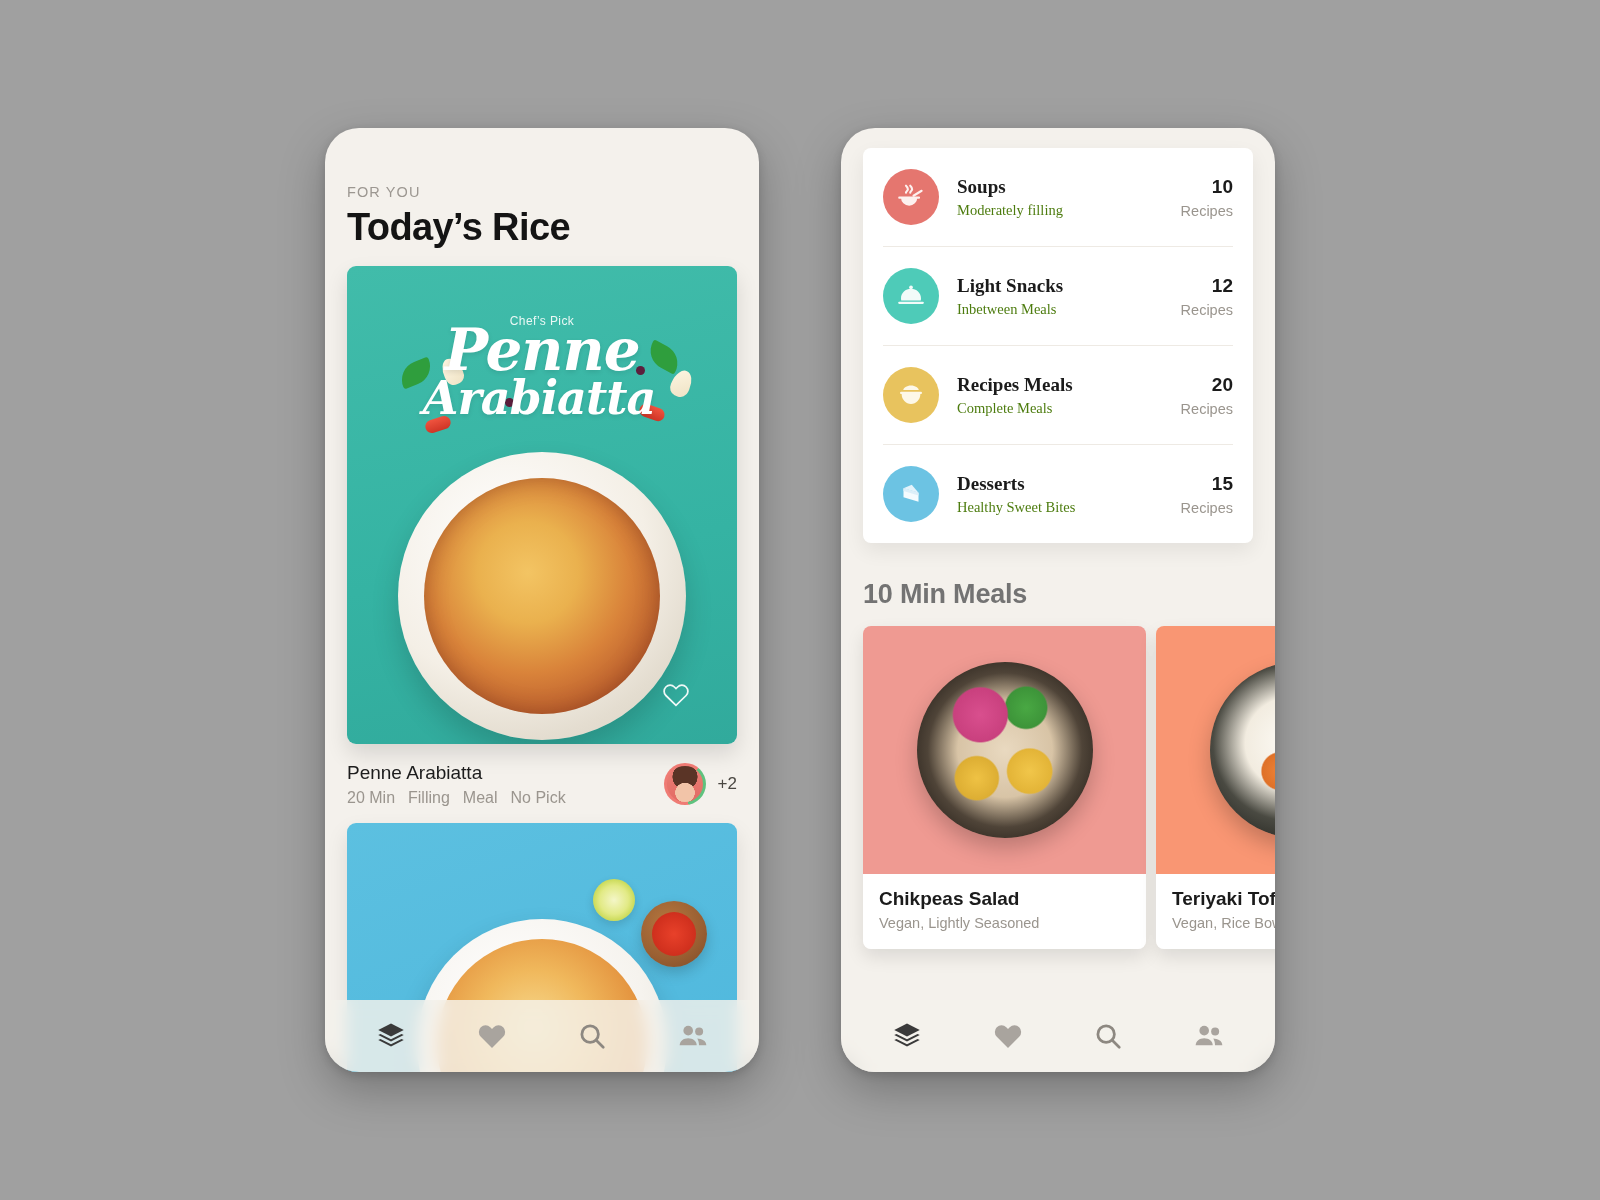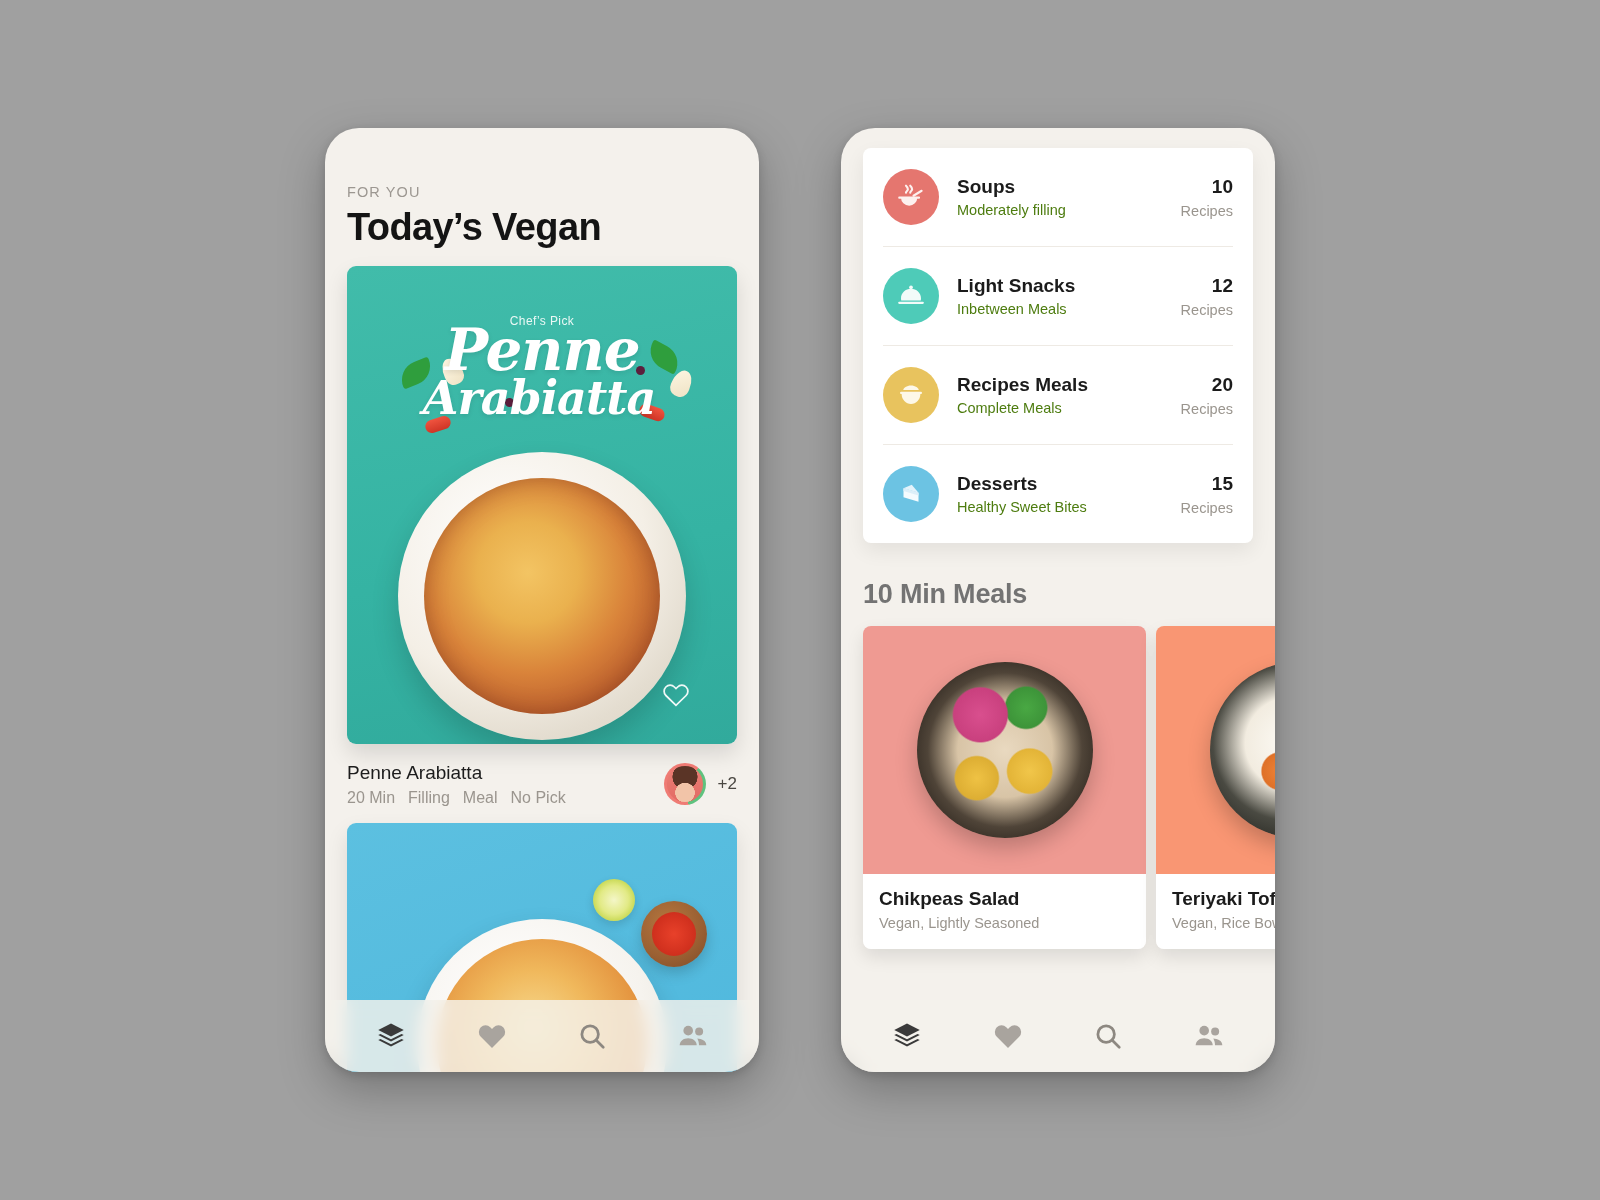--- a/index.html
+++ b/index.html
@@ -300,21 +300,21 @@
   }
   .coll-row:last-child { border-bottom: none; }
   .coll-icon {
     width: 56px; height: 56px;
     border-radius: 50%;
     flex: 0 0 auto;
     display: flex;
     align-items: center;
     justify-content: center;
   }
-  .coll-mid { flex: 1 1 auto; min-width: 0; }
+  .coll-mid { flex: 1 1 auto; min-width: 0; font-family: Liberation Serif, serif; }
   .coll-name {
     font-size: 19px;
     font-weight: 700;
     color: #1b1b1b;
   }
   .coll-sub {
     font-size: 14.5px;
     color: #4d7c0f;
     margin-top: 4px;
   }
@@ -402,21 +402,21 @@
 </style>
 </head>
 <body>
 
 <div class="stage">
 
   <div class="phone">
     <div class="screen">
       <div class="pad">
         <div class="eyebrow">FOR YOU</div>
-        <div class="page-title">Today’s Vegan</div>
+        <div class="page-title">Today’s Rice</div>
 
         <div class="hero">
           <div class="leaf l-a"></div>
           <div class="leaf l-b"></div>
           <div class="garlic g-a"></div>
           <div class="garlic g-b"></div>
           <div class="pepper p-a"></div>
           <div class="pepper p-b"></div>
           <div class="berry b-a"></div>
           <div class="berry b-b"></div>

